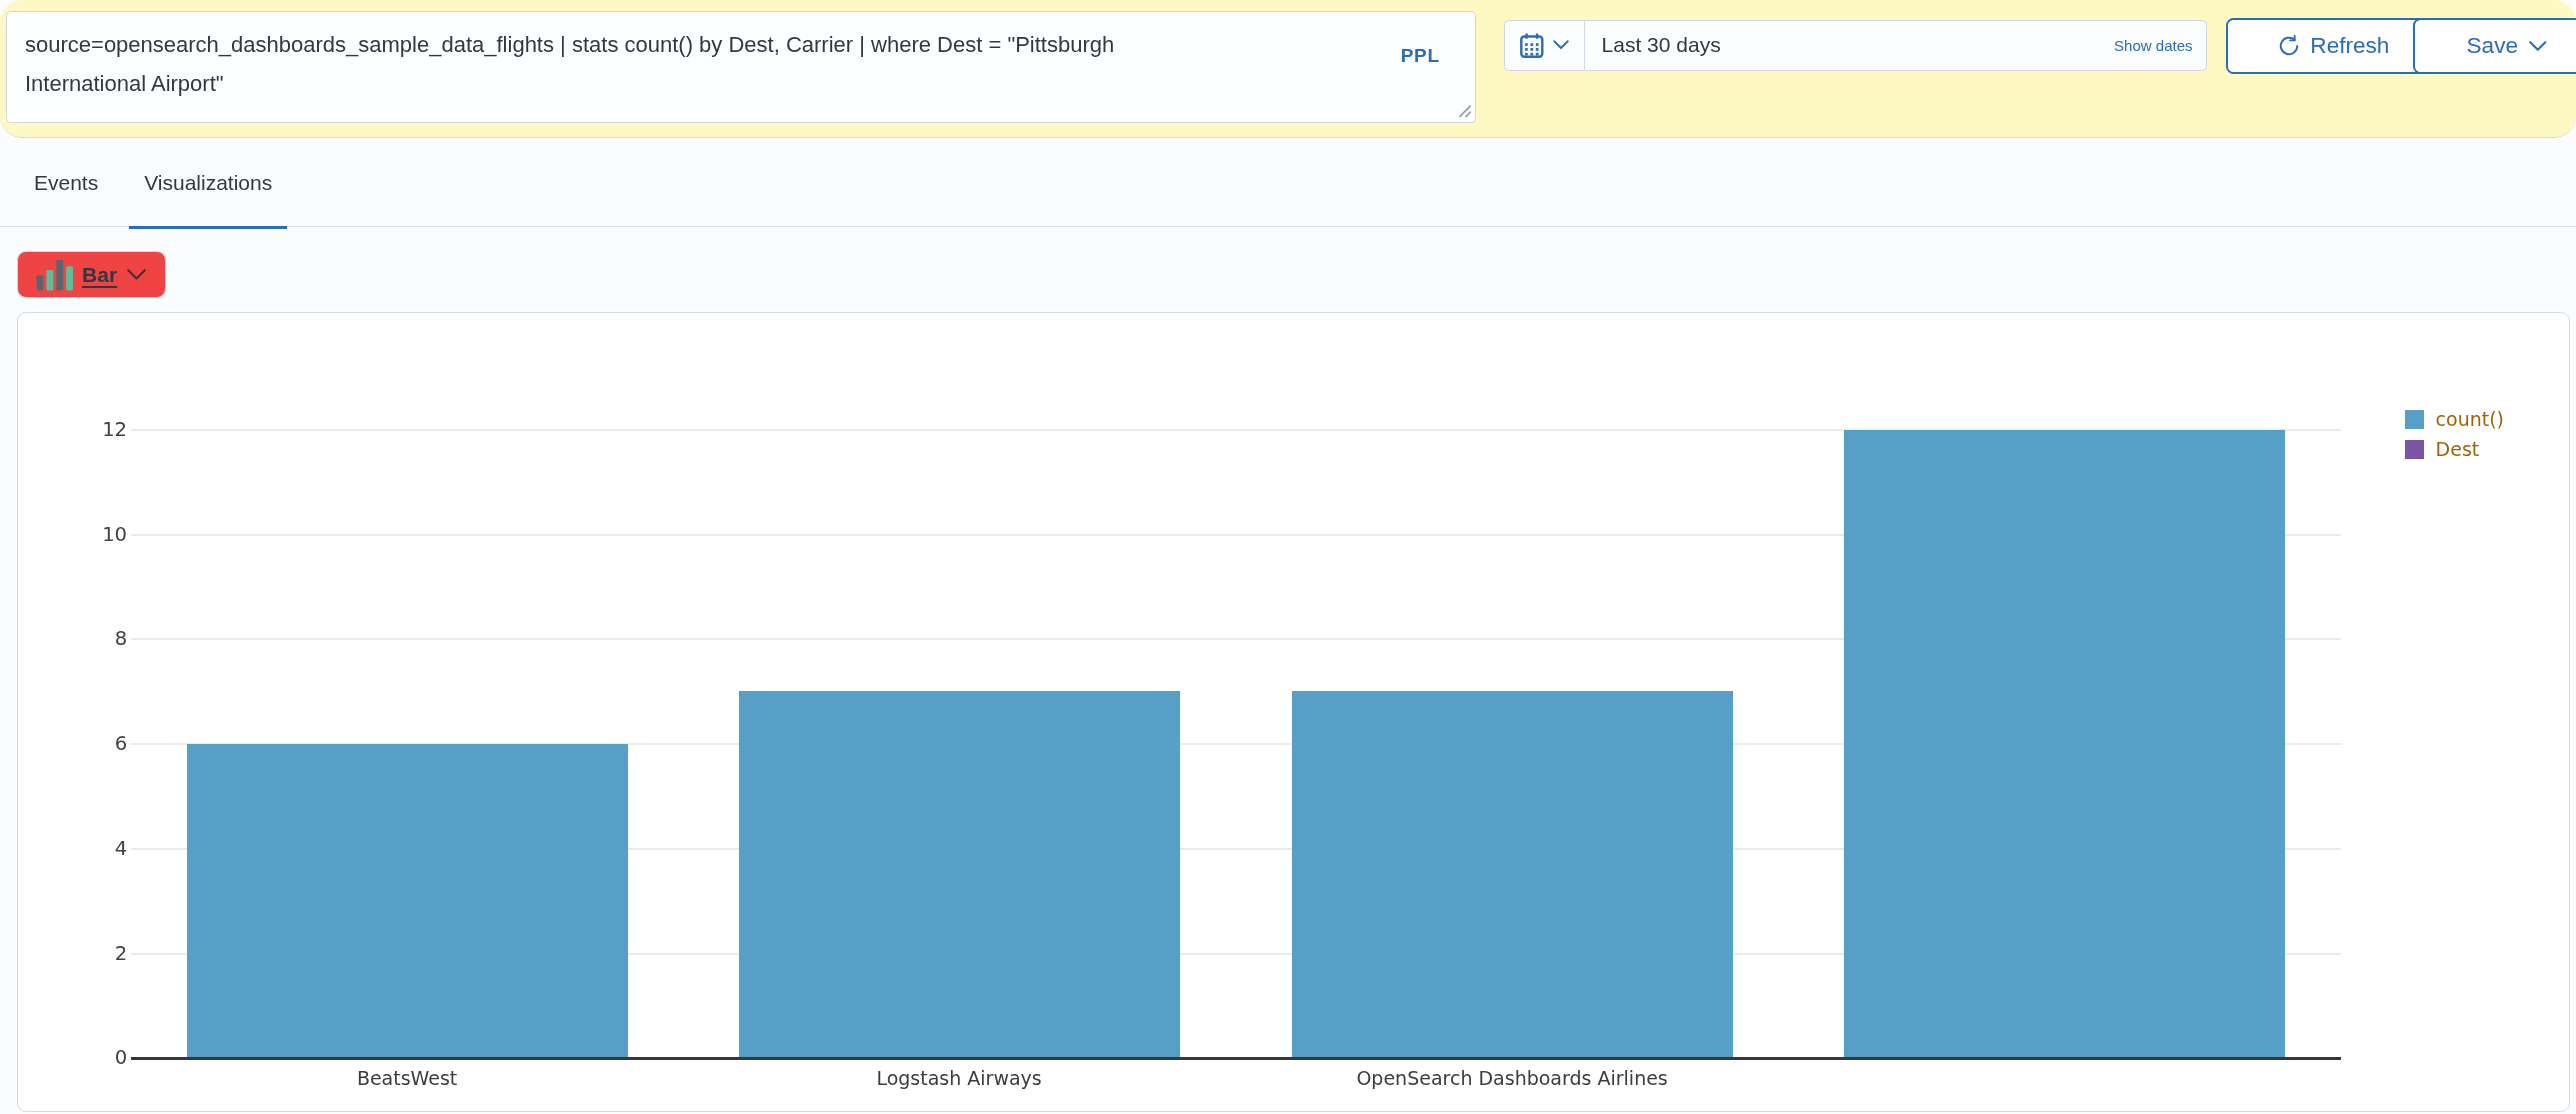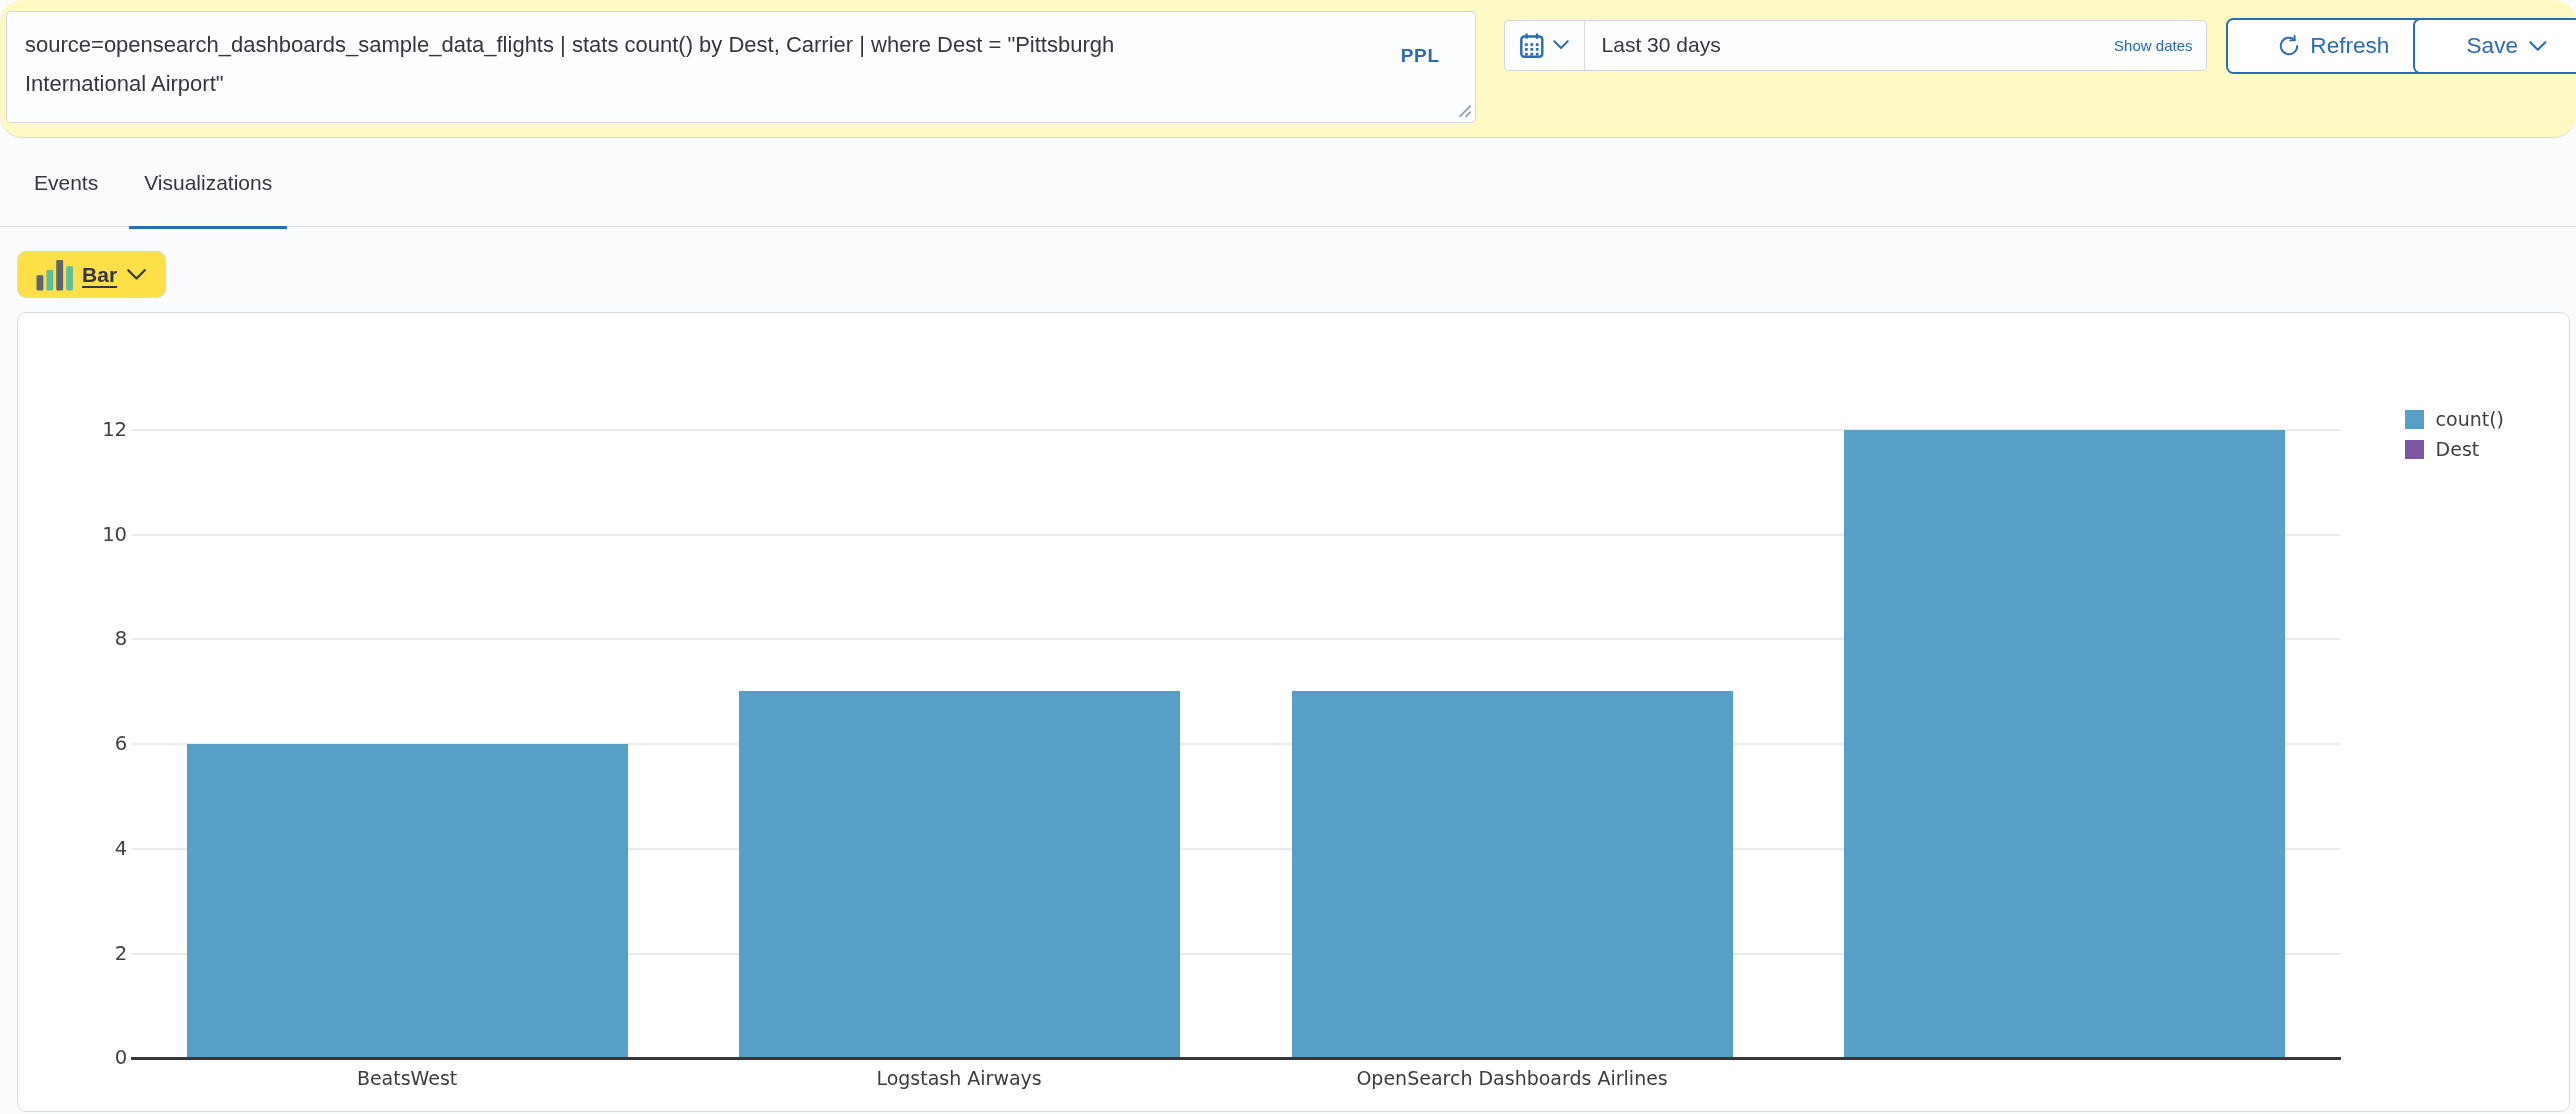--- a/index.html
+++ b/index.html
@@ -37,41 +37,41 @@
   
   .tabs-row { position:absolute; left:0; top:139px; width:2576px; height:88px;
               border-bottom:1.5px solid #D9DEE8; display:flex; align-items:stretch; padding-left:19px; }
   .tab { display:flex; align-items:center; padding:0 15px; font-size:21px; font-weight:500;
          color:#343741; cursor:pointer; border-bottom:3.8px solid transparent; margin-bottom:-3px; }
   .tab.active { border-bottom-color:#2A6CB5; }
   .tab + .tab { margin-left:16px; }
 
   
   .type-btn { position:absolute; left:16.6px; top:251px; width:149px; height:47px;
-              background:#fde047; border:1.5px solid #D5D9E2; border-radius:9px;
+              background:#ef4444; border:1.5px solid #D5D9E2; border-radius:9px;
               display:flex; align-items:center; justify-content:center; gap:9px; cursor:pointer; }
   .type-label { font-size:21px; font-weight:700; color:#343741; text-decoration:underline;
                 text-underline-offset:3.8px; }
 
   
   .panel { position:absolute; left:16.6px; top:312px; width:2553px; height:800px;
            background:#FFFFFF; border:1.5px solid #D3DAE6; border-radius:9px; overflow:hidden; }
   .plot-area { position:absolute; left:0; top:0; width:100%; height:100%;
                font-family:"DejaVu Sans", sans-serif; }
   .gridline { position:absolute; height:1.5px; background:#EBEBED; }
   .axis-line { position:absolute; height:3px; background:#35373B; }
   .ytick { position:absolute; width:105px; text-align:right; font-size:19.6px; color:#3F4145;
            line-height:19.6px; }
   .bar-rect { position:absolute; cursor:pointer; }
   .xlabel { position:absolute; text-align:center; font-size:19px; color:#3A3C40; }
 
   .legend { position:absolute; left:2387px; top:95px; }
   .legend-item { display:flex; align-items:center; gap:12px; margin-bottom:8.3px; cursor:pointer; }
   .legend-swatch { width:19px; height:19px; }
-  .legend-label { font-size:19px; color:#404040; font-family:"DejaVu Sans", sans-serif; }
+  .legend-label { font-size:19px; color:#a16207; font-family:"DejaVu Sans", sans-serif; }
 
   svg { display:block; }
 </style>
 </head>
 <body>
 
 <div class="header">
 
   <div class="query-wrap">
     <div class="query-text">source=opensearch_dashboards_sample_data_flights | stats count() by Dest, Carrier | where Dest = "Pittsburgh

